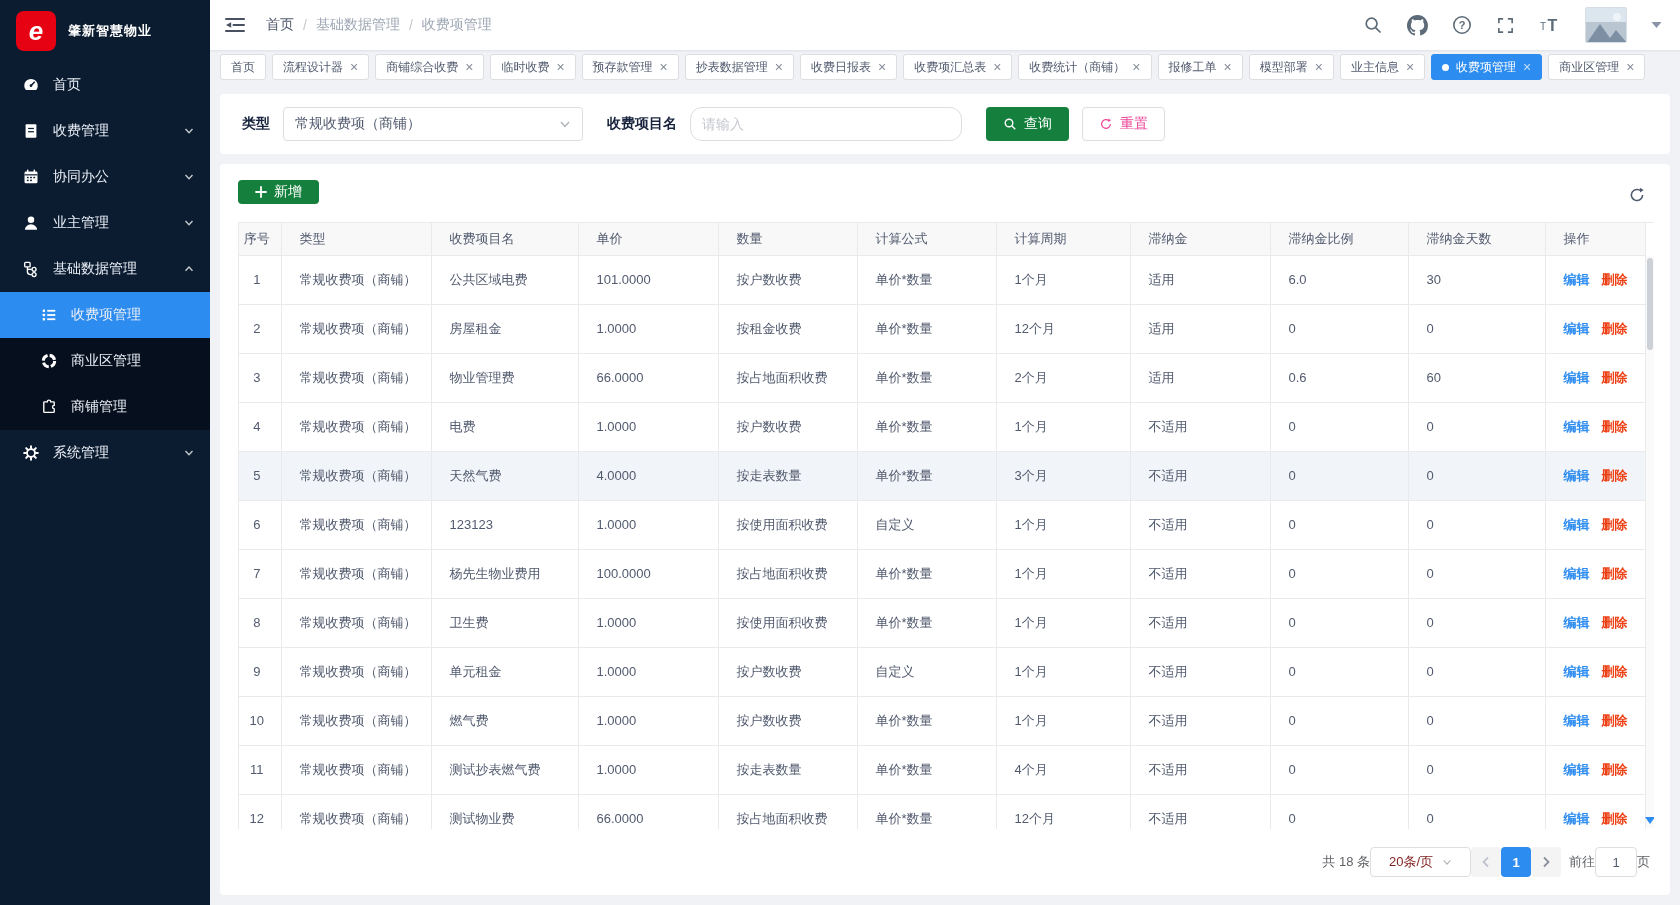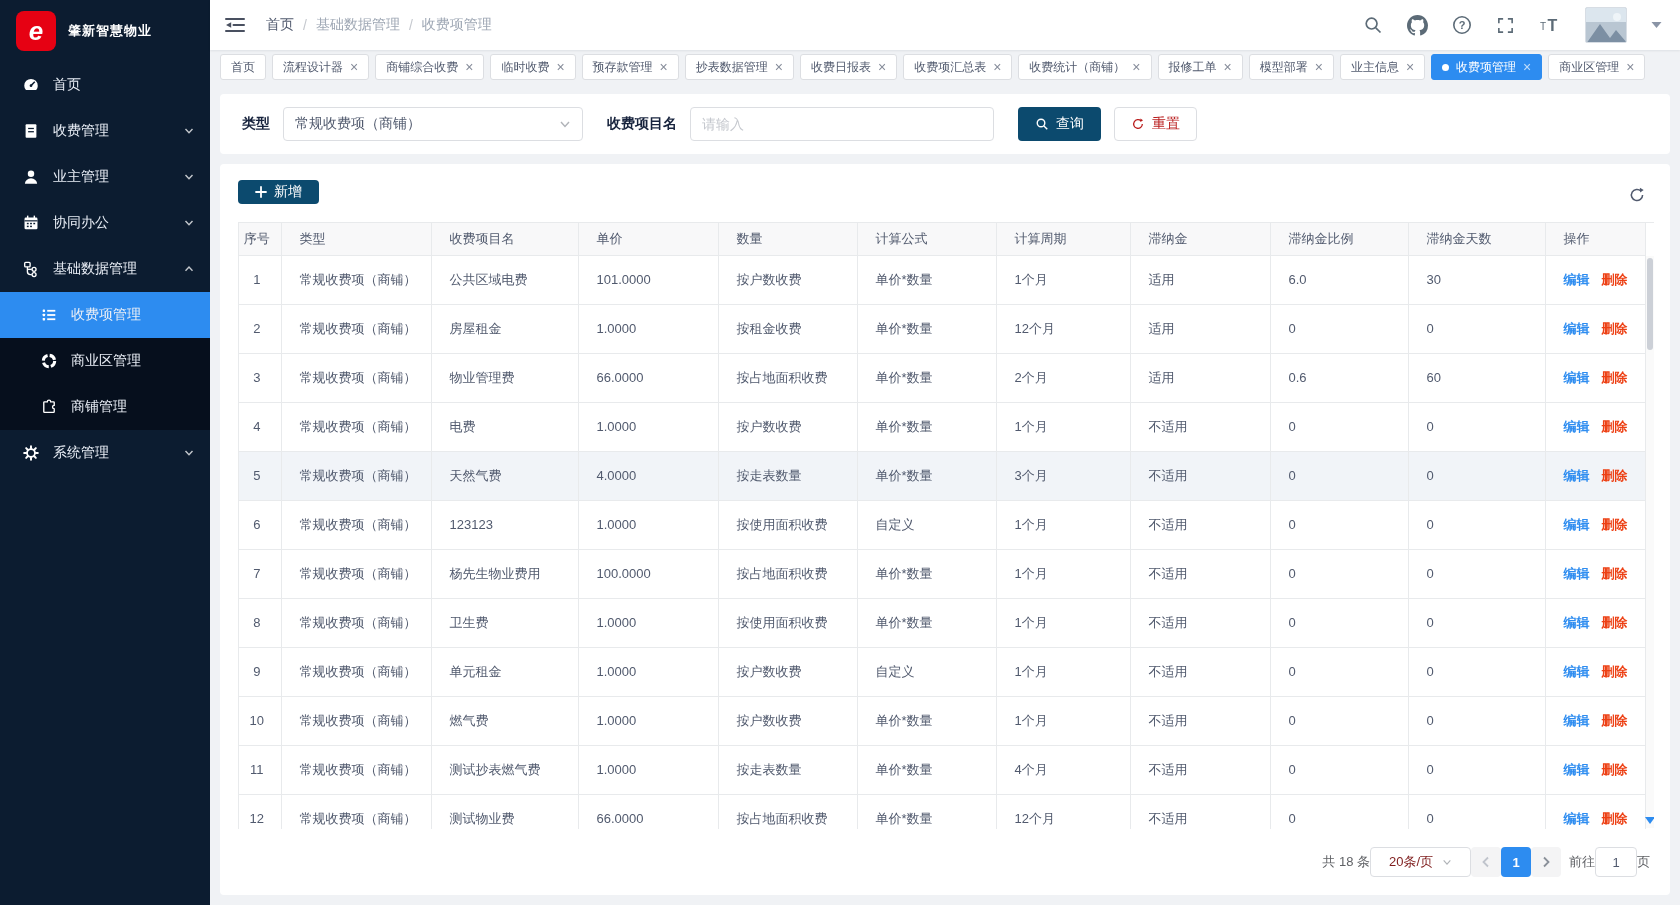--- a/index.html
+++ b/index.html
@@ -34,26 +34,26 @@
        padding:0 10px;font-size:12px;color:#515a6e;gap:7px;cursor:pointer;white-space:nowrap;flex-shrink:0}
   .tab.active{background:#2d8cf0;border-color:#2d8cf0;color:#fff}
   .tab-dot{width:7px;height:7px;border-radius:50%;background:#fff}
   .tab-close{font-size:14px;line-height:1;opacity:.7}
   
   .content{flex:1;padding:10px;display:flex;flex-direction:column;gap:10px;min-height:0}
   .filter-card{background:#fff;border-radius:4px;height:60px;display:flex;align-items:center;padding:0 22px;flex-shrink:0}
   .flabel{font-size:14px;font-weight:bold;color:#17233d;margin-right:13px;white-space:nowrap}
   .select{width:300px;height:34px;border:1px solid #dcdee2;border-radius:4px;display:flex;align-items:center;justify-content:space-between;
           padding:0 11px;font-size:14px;color:#515a6e;background:#fff;cursor:pointer}
-  .txt-input{width:304px;height:34px;border:1px solid #dcdee2;border-radius:4px;padding:0 11px;font-size:14px;color:#515a6e;outline:none;font-family:inherit}
+  .txt-input{width:272px;height:34px;border:1px solid #dcdee2;border-radius:12px;padding:0 11px;font-size:14px;color:#515a6e;outline:none;font-family:inherit}
   .txt-input::placeholder{color:#c5c8ce}
   .ml24{margin-left:24px}
   .btn{height:34px;border-radius:4px;display:inline-flex;align-items:center;gap:7px;padding:0 16px;font-size:14px;cursor:pointer;border:1px solid transparent;white-space:nowrap}
-  .btn-primary{background:#0c4a6e;color:#fff}
-  .btn-default{background:#fff;border-color:#dcdee2;color:#b91c1c}
+  .btn-primary{background:#15803d;color:#fff}
+  .btn-default{background:#fff;border-color:#dcdee2;color:#ec4899}
   .main-card{background:#fff;border-radius:4px;flex:1;padding:16px 18px;position:relative;display:flex;flex-direction:column;min-height:0}
   .add-btn{height:24px;align-self:flex-start}
   .card-refresh{position:absolute;top:22px;right:24px;color:#515a6e;cursor:pointer}
   
   .table-wrap{margin-top:18px;position:relative;height:607px;overflow:hidden;border-top:1px solid #e8eaec;border-left:1px solid #e8eaec;width:1416px;flex-shrink:0}
   table{border-collapse:collapse;table-layout:fixed;width:1406px}
   th{height:32px;background:#f8f8f9;font-size:13px;font-weight:400;color:#515a6e;text-align:left;padding:0 6px 0 18px;
      border-right:1px solid #e8eaec;border-bottom:1px solid #e8eaec;white-space:nowrap;overflow:hidden}
   td{height:49px;font-size:13px;color:#515a6e;padding:0 6px 0 18px;border-right:1px solid #e8eaec;border-bottom:1px solid #e8eaec;
      background:#fff;white-space:nowrap;overflow:hidden}
@@ -108,49 +108,49 @@
     <span class="chev">
         <svg width="10" height="10" viewBox="0 0 10 10">
           <polyline points="1.5,3 5,6.8 8.5,3" fill="none" stroke="#fff" stroke-width="1.4"></polyline>
         </svg>
       </span>
   </div>
 
   <div class="menu-item">
     <span class="mi-icon">
       <svg width="18" height="18" viewBox="0 0 20 20">
-          <circle cx="10" cy="6.3" r="3.6" fill="currentColor"></circle>
-          <path d="M3.2 17.6a6.8 6.1 0 0 1 13.6 0z" fill="currentColor"></path>
-        </svg>
-    </span>
-    <span>业主管理</span>
-    <span class="chev">
-        <svg width="10" height="10" viewBox="0 0 10 10">
-          <polyline points="1.5,3 5,6.8 8.5,3" fill="none" stroke="#fff" stroke-width="1.4"></polyline>
-        </svg>
-      </span>
-  </div>
-
-  <div class="menu-item">
-    <span class="mi-icon">
-      <svg width="18" height="18" viewBox="0 0 20 20">
           <rect x="2.8" y="4" width="14.4" height="13" rx="1.5" fill="currentColor"></rect>
           <line x1="6.3" y1="1.8" x2="6.3" y2="5" stroke="currentColor" stroke-width="1.6"></line>
           <line x1="13.7" y1="1.8" x2="13.7" y2="5" stroke="currentColor" stroke-width="1.6"></line>
           <line x1="2.8" y1="7.6" x2="17.2" y2="7.6" stroke="#0c1c30" stroke-width="1.3"></line>
           <g fill="#0c1c30">
             <rect x="5.4" y="9.8" width="2" height="1.6"></rect>
             <rect x="9" y="9.8" width="2" height="1.6"></rect>
             <rect x="12.6" y="9.8" width="2" height="1.6"></rect>
             <rect x="5.4" y="13" width="2" height="1.6"></rect>
             <rect x="9" y="13" width="2" height="1.6"></rect>
           </g>
         </svg>
     </span>
     <span>协同办公</span>
+    <span class="chev">
+        <svg width="10" height="10" viewBox="0 0 10 10">
+          <polyline points="1.5,3 5,6.8 8.5,3" fill="none" stroke="#fff" stroke-width="1.4"></polyline>
+        </svg>
+      </span>
+  </div>
+
+  <div class="menu-item">
+    <span class="mi-icon">
+      <svg width="18" height="18" viewBox="0 0 20 20">
+          <circle cx="10" cy="6.3" r="3.6" fill="currentColor"></circle>
+          <path d="M3.2 17.6a6.8 6.1 0 0 1 13.6 0z" fill="currentColor"></path>
+        </svg>
+    </span>
+    <span>业主管理</span>
     <span class="chev">
         <svg width="10" height="10" viewBox="0 0 10 10">
           <polyline points="1.5,3 5,6.8 8.5,3" fill="none" stroke="#fff" stroke-width="1.4"></polyline>
         </svg>
       </span>
   </div>
 
   <div class="menu-item">
     <span class="mi-icon">
       <svg width="18" height="18" viewBox="0 0 20 20" fill="none" stroke="currentColor" stroke-width="1.5">

